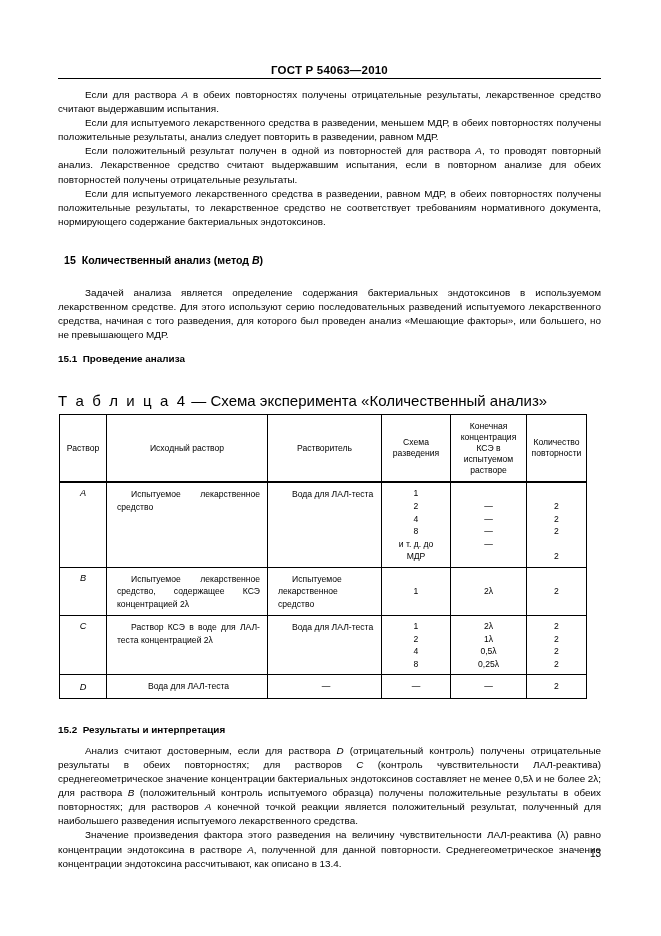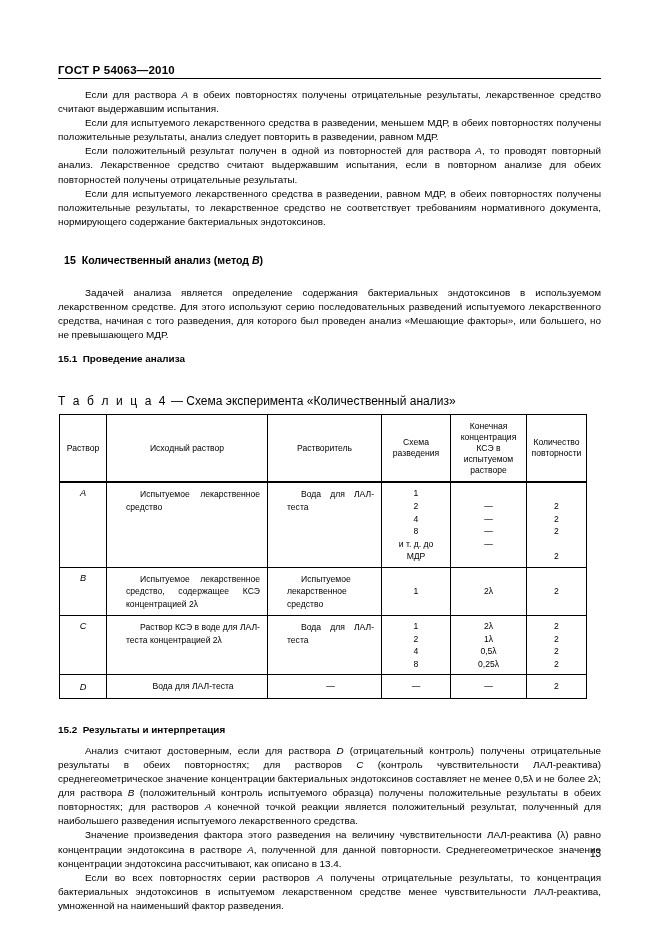--- a/index.html
+++ b/index.html
@@ -22,21 +22,21 @@
     height: 936px;
     overflow: hidden;
   }
 
   
   .header {
     position: absolute;
     left: 58px;
     top: 60px;
     width: 543px;
-    text-align: left;
+    text-align: center;
   }
   .header-title {
     font-size: 11.5px;
     font-weight: bold;
     letter-spacing: 0.2px;
     display: inline-block;
   }
   .header-rule {
     position: absolute;
     left: 58px;
@@ -77,21 +77,21 @@
     line-height: 14px;
   }
 
   .sp-before-sec { height: 18px; }
   .sp-after-sec  { height: 13px; }
   .sp-before-sub { height: 10px; }
   .sp-after-sub  { height: 7px; }
 
   
   .table-caption {
-    font-size: 12px;
+    font-size: 15px;
     line-height: 12px;
     margin: 0;
     white-space: nowrap;
   }
   .table-caption .spaced {
     letter-spacing: 2.1px;
   }
   .sp-before-tblcap { height: 22px; }
   .sp-after-tblcap  { height: 7px; }
 
@@ -113,21 +113,21 @@
   table.scheme thead th {
     height: 62px;
     line-height: 11px;
     padding: 2px 3px;
     border-bottom-width: 2px;
   }
   table.scheme td.cell-text {
     text-align: justify;
     text-justify: inter-word;
     text-indent: 14px;
-    padding: 5px 7px 5px 19px;
+    padding: 5px 7px 5px 10px;
     line-height: 12.4px;
     vertical-align: top;
   }
   table.scheme td.cell-text.center-only {
     text-align: center;
     text-indent: 0;
     vertical-align: middle;
   }
   table.scheme td.cell-letter {
     font-style: italic;
@@ -315,19 +315,18 @@
     <div class="sp-before-sub" style="height:24px"></div>
 
     <h3 class="subsection">
       <span>15.2</span>&nbsp;&nbsp;<span>Результаты и интерпретация</span>
     </h3>
 
     <div class="sp-after-sub"></div>
 
     <p class="body">Анализ считают достоверным, если для раствора <span class="it">D</span> (отрицательный контроль) получены отрицательные результаты в обеих повторностях; для растворов <span class="it">C</span> (контроль чувствительности ЛАЛ-реактива) среднегеометрическое значение концентрации бактериальных эндотоксинов составляет не менее 0,5λ и не более 2λ; для раствора <span class="it">B</span> (положительный контроль испытуемого образца) получены положительные результаты в обеих повторностях; для растворов <span class="it">A</span> конечной точкой реакции является положительный результат, полученный для наибольшего разведения испытуемого лекарственного средства.</p>
     <p class="body">Значение произведения фактора этого разведения на величину чувствительности ЛАЛ-реактива (λ) равно концентрации эндотоксина в растворе <span class="it">A</span>, полученной для данной повторности. Среднегеометрическое значение концентрации эндотоксина рассчитывают, как описано в 13.4.</p>
-    <p class="body">Если во всех повторностях серии растворов <span class="it">A</span> получены отрицательные результаты, то концентрация бактериальных эндотоксинов в испытуемом лекарственном средстве менее чувствительности ЛАЛ-реактива, умноженной на наименьший фактор разведения.</p>
 
   </div>
 
   <div class="page-number">13</div>
 
 </div>
 
 </body></html>

